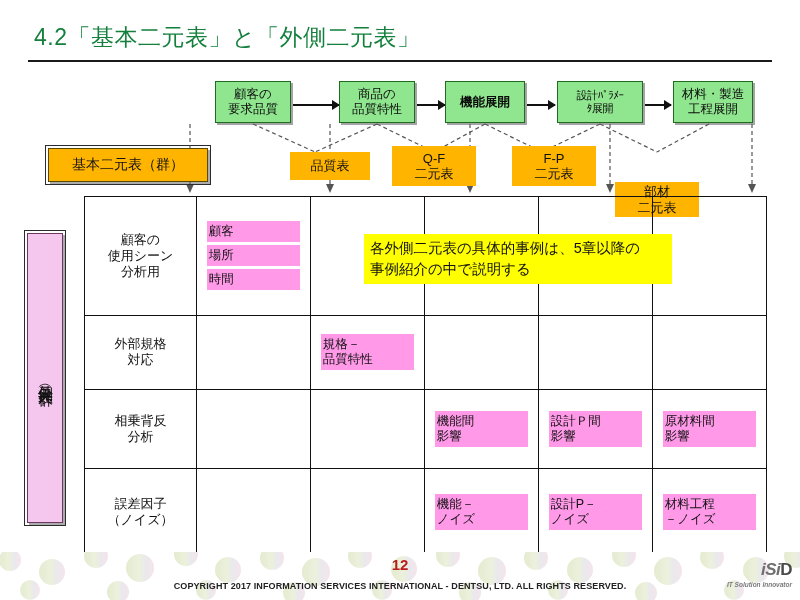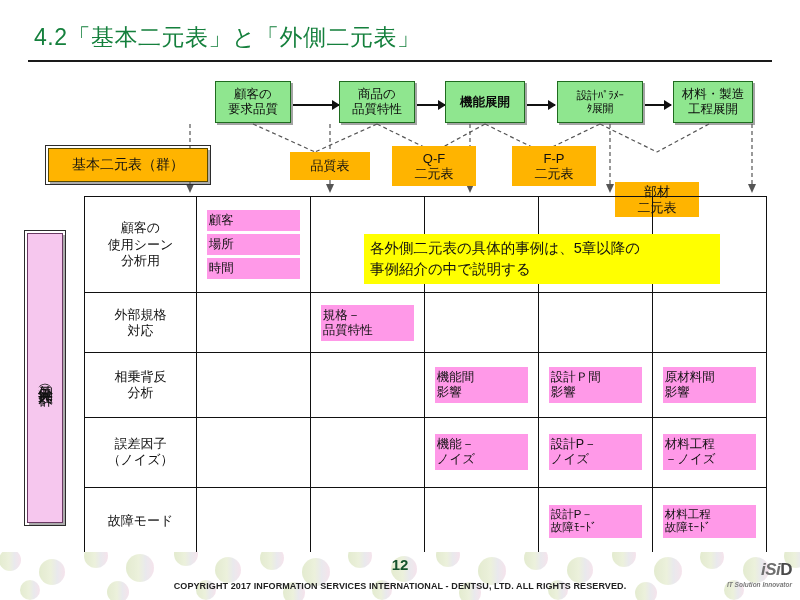--- a/index.html
+++ b/index.html
@@ -147,21 +147,21 @@
     width: 86%;
     text-align: left;
   }
   .chip .ln { display: block; }
   .chip.small { font-size: 11.5px; }
 
   
   #callout {
     position: absolute;
     left: 364px; top: 234px;
-    width: 356px;
+    width: 308px;
     background: #ffff00;
     color: #111;
     font-size: 14.5px;
     line-height: 1.45;
     padding: 4px 6px;
     z-index: 5;
   }
   #callout .ln { display: block; }
 
   
@@ -171,21 +171,21 @@
     width: 800px; height: 48px;
     overflow: hidden;
   }
   #page-number {
     position: absolute;
     left: 0; bottom: 27px;
     width: 800px;
     text-align: center;
     font-size: 15px;
     font-weight: bold;
-    color: #14532d;
+    color: #b91c1c;
   }
   #copyright {
     position: absolute;
     left: 0; bottom: 9px;
     width: 800px;
     text-align: center;
     font-size: 9px;
     font-weight: bold;
     color: #222;
     letter-spacing: 0.1px;
@@ -414,40 +414,20 @@
         </span>
       </td>
       <td>
         <span class="chip">
           <span class="ln">材料工程</span>
           <span class="ln">－ノイズ</span>
         </span>
       </td>
     </tr>
 
-    <tr style="height:68px;">
-      <td class="rowlabel">
-        <span class="ln">故障モード</span>
-      </td>
-      <td></td>
-      <td></td>
-      <td></td>
-      <td>
-        <span class="chip small">
-          <span class="ln">設計P－</span>
-          <span class="ln">故障ﾓｰﾄﾞ</span>
-        </span>
-      </td>
-      <td>
-        <span class="chip small">
-          <span class="ln">材料工程</span>
-          <span class="ln">故障ﾓｰﾄﾞ</span>
-        </span>
-      </td>
-    </tr>
 
   </tbody>
 </table>
 
 <div id="callout">
   <span class="ln">各外側二元表の具体的事例は、5章以降の</span>
   <span class="ln">事例紹介の中で説明する</span>
 </div>
 
 <svg id="footer-deco" viewBox="0 0 800 48" preserveAspectRatio="none">

